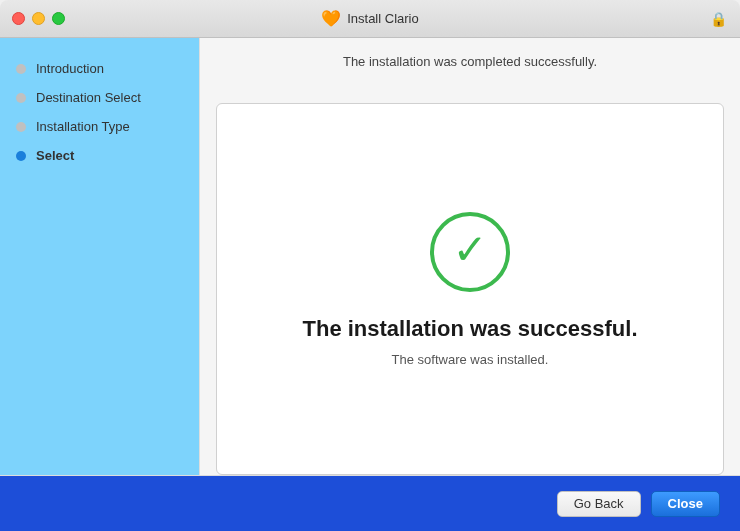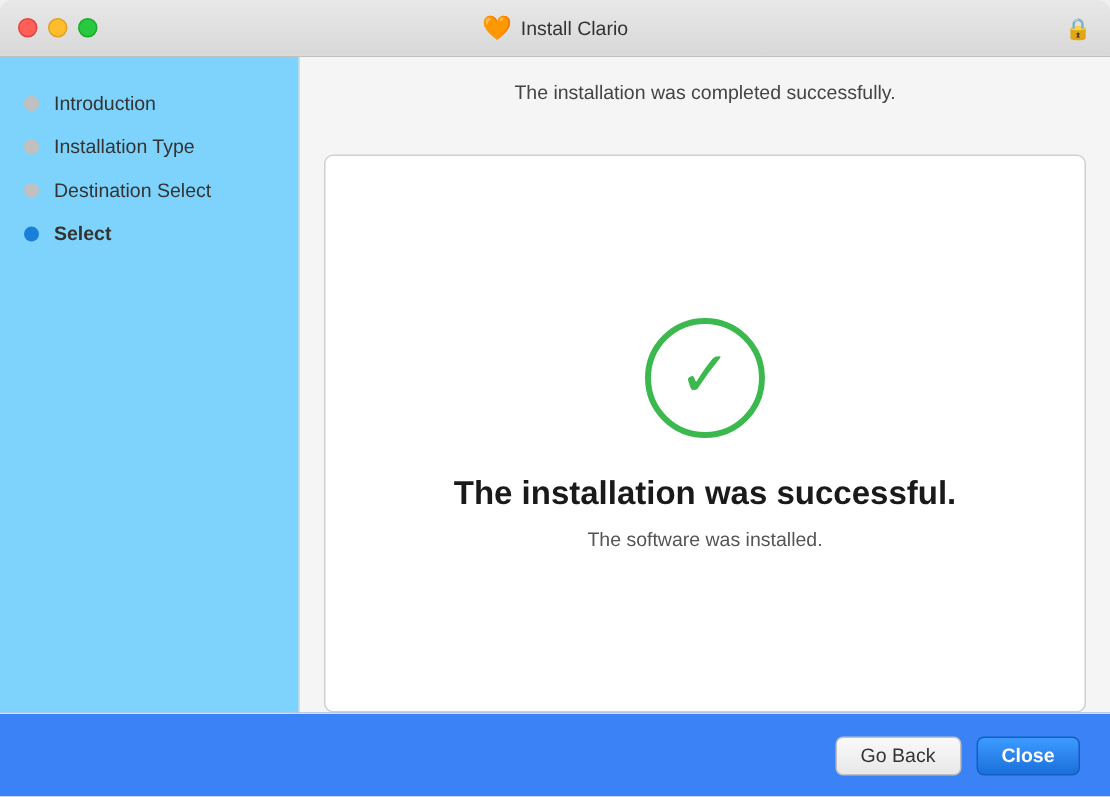--- a/index.html
+++ b/index.html
@@ -159,21 +159,21 @@
 
     .success-subtitle {
       font-size: 13px;
       color: #555;
       text-align: center;
     }
 
     
     .footer {
       height: 56px;
-      background: #3b82f6;
+      background: #1d4ed8;
       border-top: 1px solid #ddd;
       display: flex;
       align-items: center;
       justify-content: flex-end;
       padding: 0 20px;
       gap: 10px;
     }
 
     .btn {
       height: 26px;
@@ -216,25 +216,25 @@
 
 <div class="main-content">
 
   <div class="sidebar">
     <div class="sidebar-item">
       <div class="sidebar-dot inactive"></div>
       <span class="sidebar-label">Introduction</span>
     </div>
     <div class="sidebar-item">
       <div class="sidebar-dot inactive"></div>
+      <span class="sidebar-label">Destination Select</span>
+    </div>
+    <div class="sidebar-item">
+      <div class="sidebar-dot inactive"></div>
       <span class="sidebar-label">Installation Type</span>
-    </div>
-    <div class="sidebar-item">
-      <div class="sidebar-dot inactive"></div>
-      <span class="sidebar-label">Destination Select</span>
     </div>
     <div class="sidebar-item">
       <div class="sidebar-dot active"></div>
       <span class="sidebar-label bold">Select</span>
     </div>
   </div>
 
   <div class="content-area">
     <p class="completion-message">The installation was completed successfully.</p>
 

